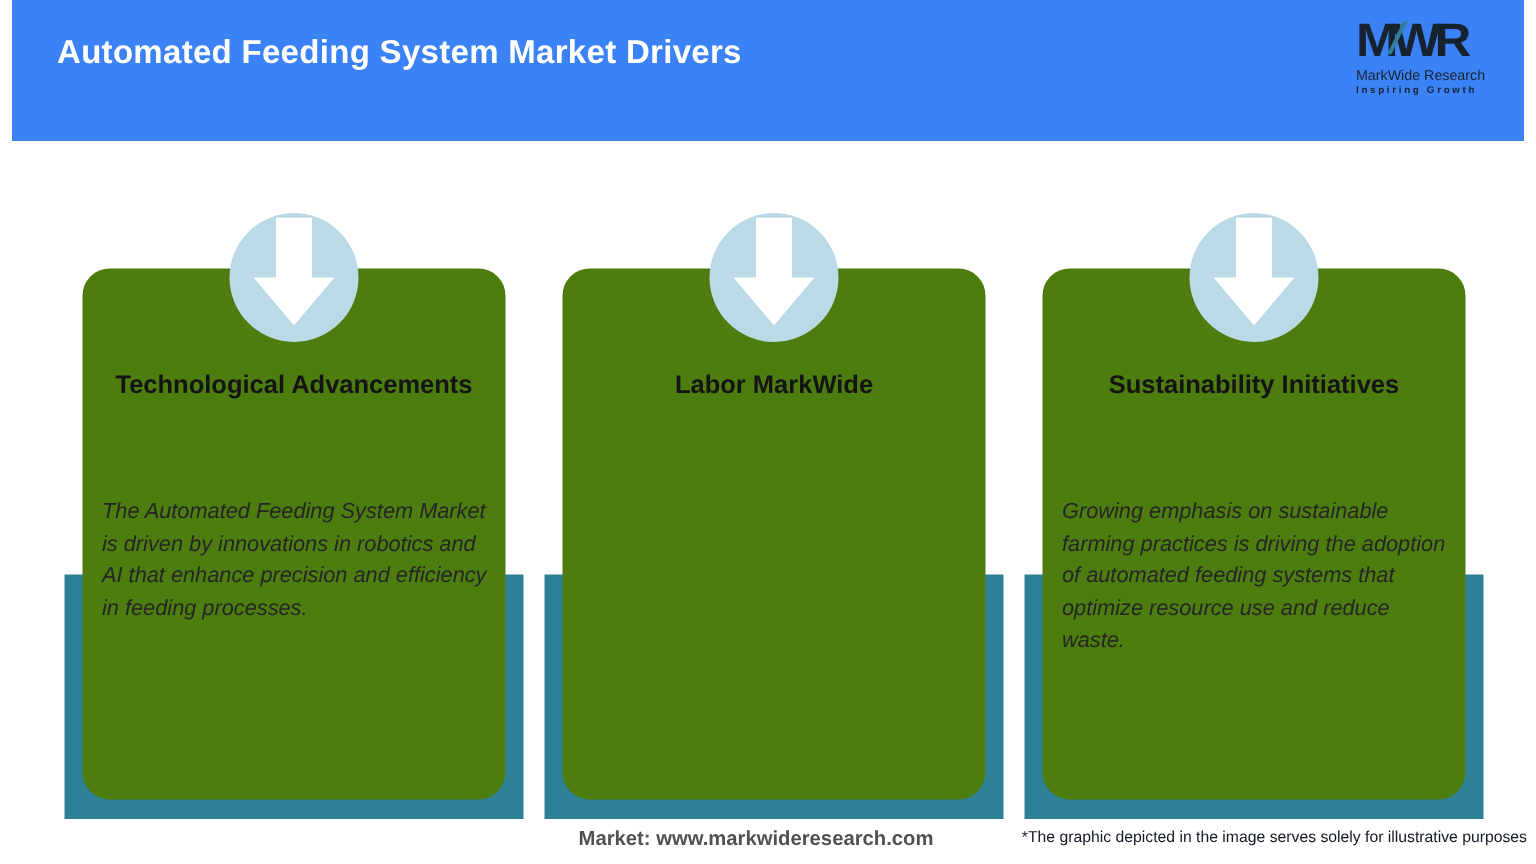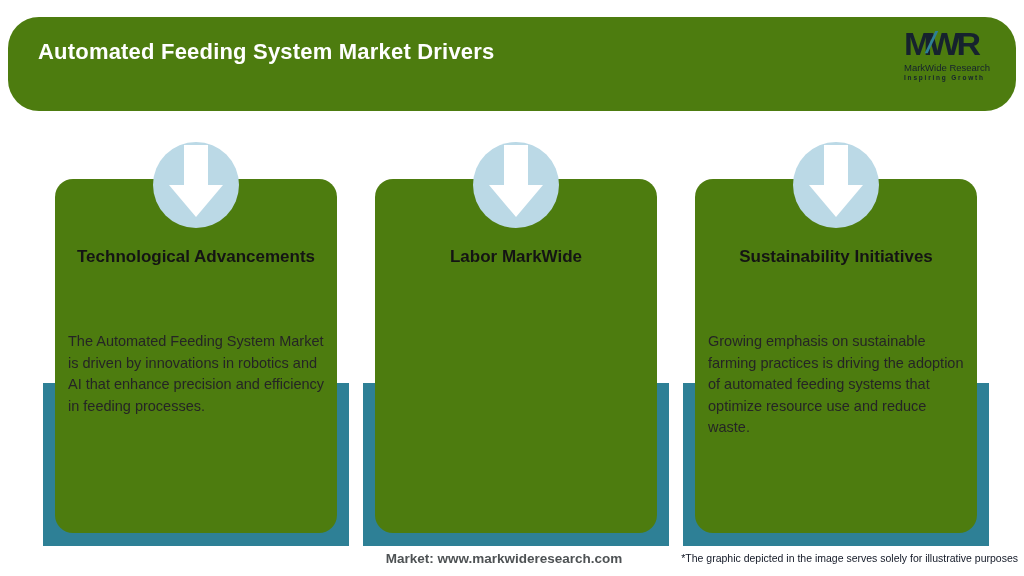--- a/index.html
+++ b/index.html
@@ -6,23 +6,22 @@
   html, body { background: #ffffff; }
   body {
     font-family: "Liberation Sans", sans-serif;
     width: 1024px; height: 576px;
     position: relative; overflow: hidden;
   }
   .stage { position: absolute; inset: 0; width: 1024px; height: 576px; background: #ffffff; }
 
   
   .header-band {
-    position: absolute; left: 8px; right: 8px; top: 17px; height: 94px;
-    background: #4d7c0f;
-    border-radius: 31px;
+    position: absolute; left: 8px; right: 8px; top: 0; height: 94px;
+    background: #3b82f6;
   }
   .header-title {
     position: absolute; left: 30px; top: 22px;
     color: #ffffff; font-size: 22px; font-weight: 700; letter-spacing: 0.2px;
   }
   .logo {
     position: absolute; right: 16px; top: 10px; width: 96px; text-align: left;
     color: #16222E;
   }
   .logo-monogram {
@@ -56,21 +55,21 @@
     border-radius: 50%; background: #BBD9E6;
     display: flex; align-items: center; justify-content: center;
   }
   .circle-icon svg { display: block; margin-top: -6px; }
   .card-title {
     position: absolute; top: 68px; left: 8px; right: 8px;
     text-align: center; font-size: 17px; font-weight: 700; color: #141414;
   }
   .card-body {
     position: absolute; top: 152px; left: 13px; right: 10px;
-    font-size: 14.5px; line-height: 21.5px; color: #252525;
+    font-size: 14.5px; line-height: 21.5px; color: #252525; font-style: italic;
   }
 
   
   .source-text {
     position: absolute; left: 358px; top: 551px; width: 292px;
     text-align: center; font-size: 13.5px; font-weight: 700; color: #4E5254;
   }
   .note-text {
     position: absolute; right: 6px; top: 552px;
     font-size: 10.5px; font-weight: 500; color: #121826;

